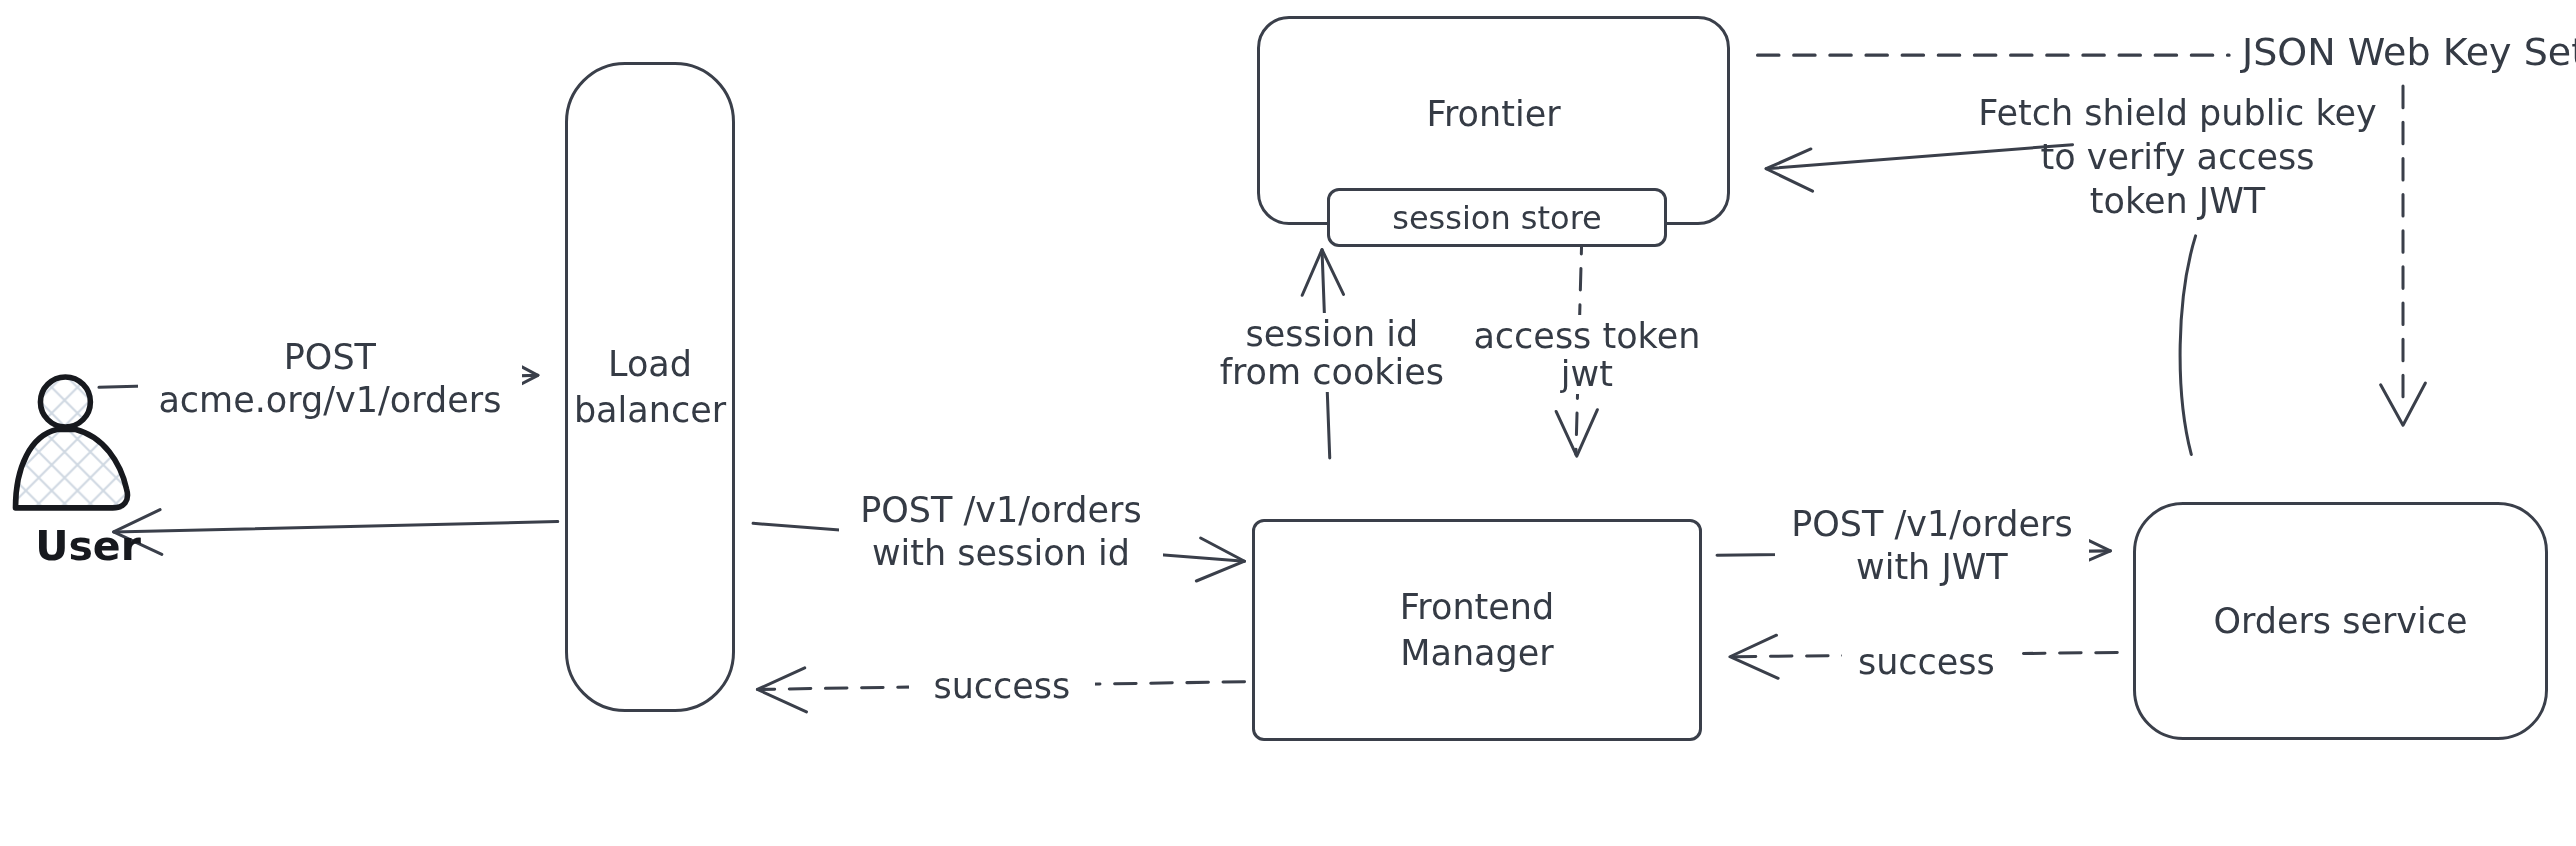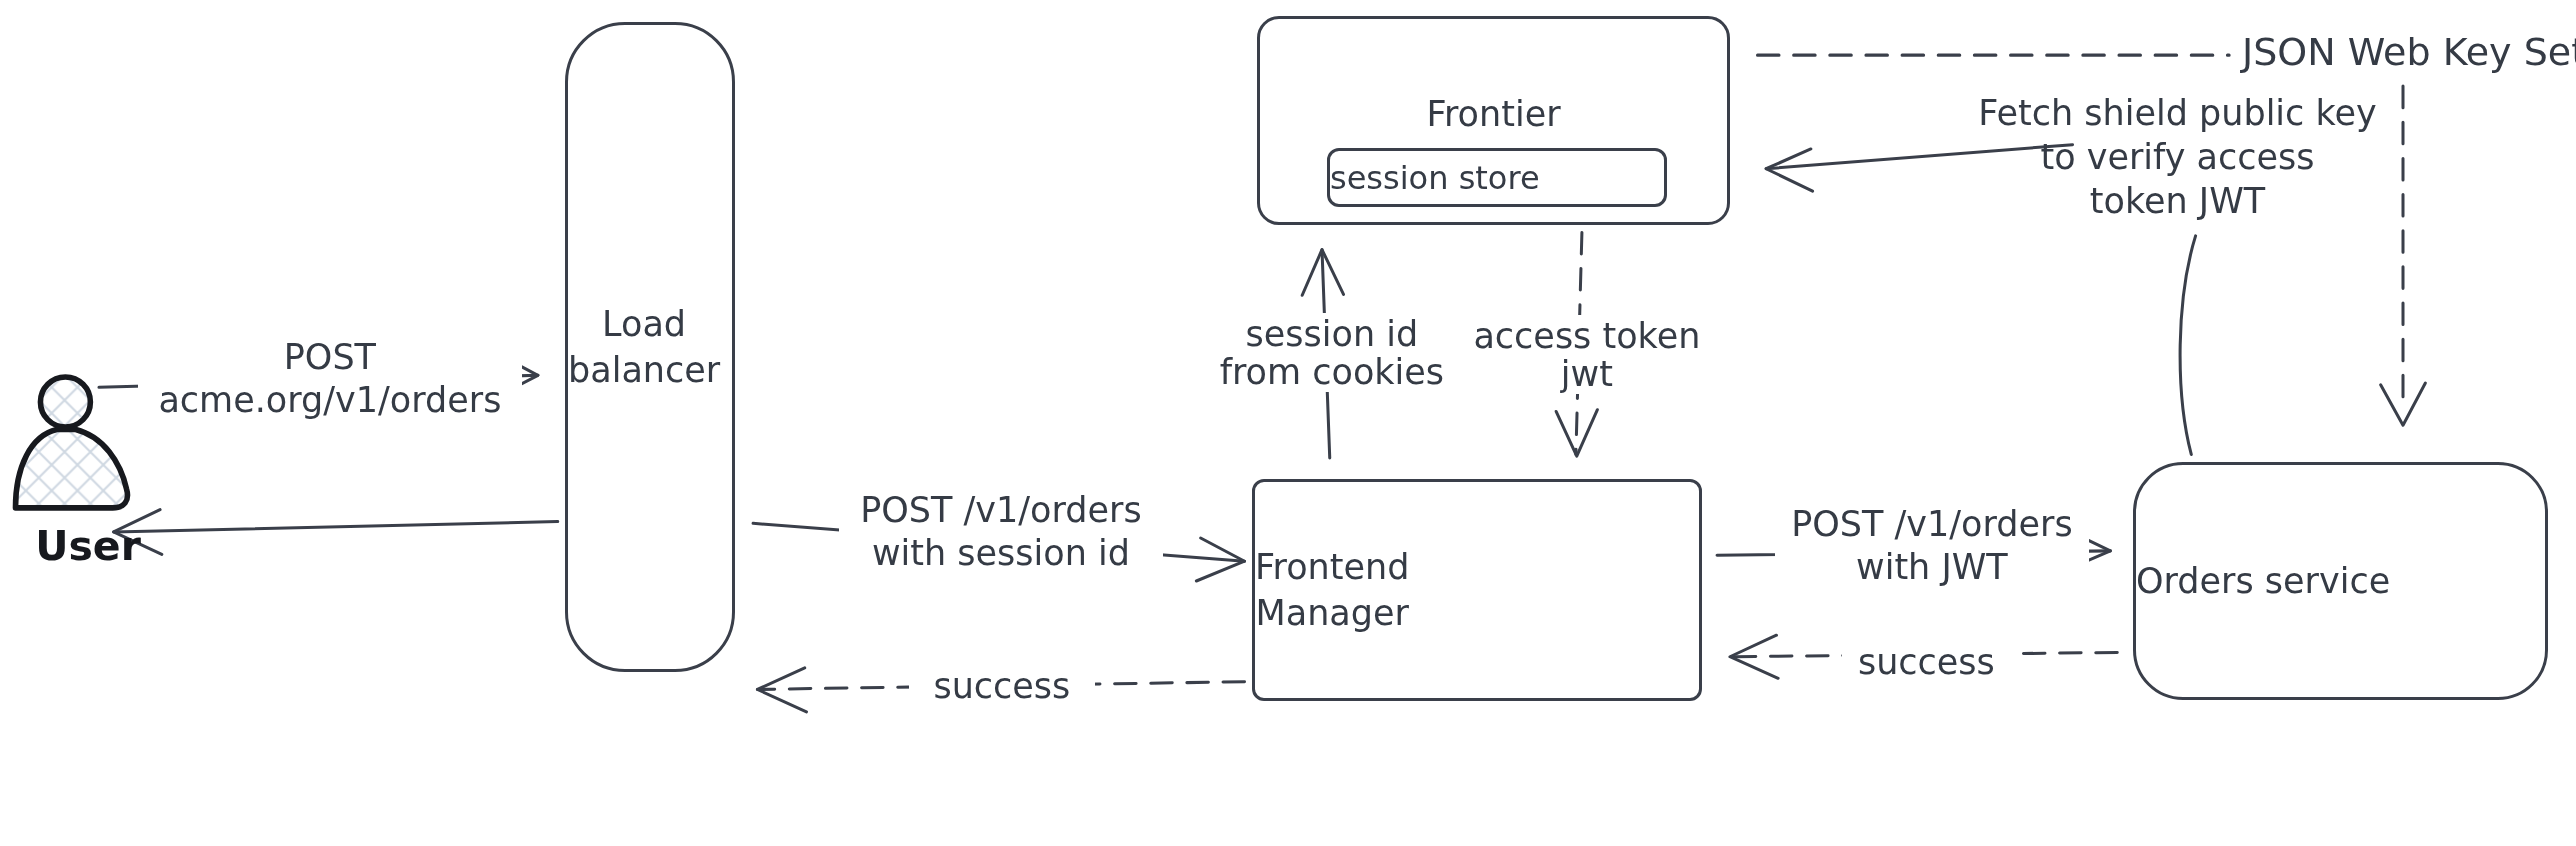--- a/index.html
+++ b/index.html
@@ -27,24 +27,24 @@
     position:absolute;z-index:2;
     background:var(--bg);
     border:3.4px solid var(--stroke);
     box-sizing:border-box;
   }
   .node-label{
     color:var(--text);
     font-size:35px;line-height:46px;
     text-align:center;white-space:nowrap;
   }
-  .flex-center{display:flex;align-items:center;justify-content:flex-start;}
+  .flex-center{display:flex;align-items:center;justify-content:center;margin-top:40px;}
 
   #load-balancer{left:565px;top:21.5px;width:170px;height:650px;border-radius:60px;}
-  #frontier{left:1257px;top:16.4px;width:473px;height:209px;border-radius:22px;}
+  #frontier{left:1257px;top:16.4px;width:473px;height:209px;border-radius:32px;}
   #frontier .node-label{position:absolute;left:0;top:72px;width:100%;}
   #session-store{left:1327px;top:148px;width:340px;height:59px;border-radius:12px;border-width:3px;z-index:3;}
   #session-store .node-label{font-size:32px;line-height:32px;}
   #frontend-manager{left:1252px;top:479px;width:450px;height:222px;border-radius:12px;}
   #orders-service{left:2133px;top:462px;width:415px;height:238px;border-radius:50px;}
 
   .edge-label{
     position:absolute;z-index:3;
     text-align:center;white-space:nowrap;
     font-size:35px;line-height:43px;

